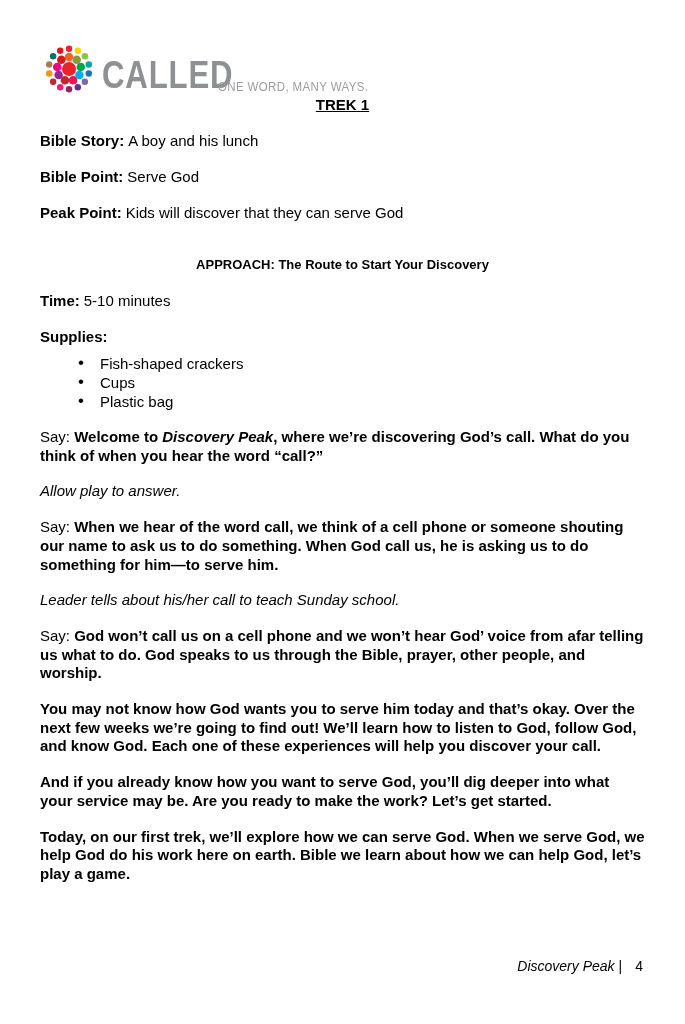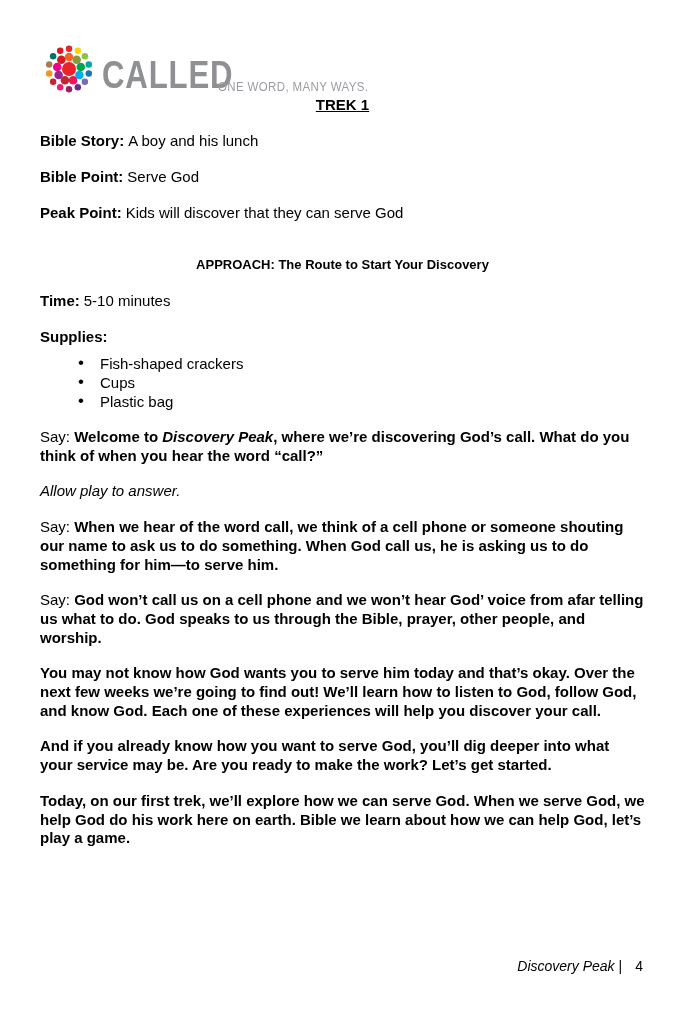--- a/index.html
+++ b/index.html
@@ -143,20 +143,21 @@
     <ul class="supplies" id="supplies-list">
         <li>Fish-shaped crackers</li>
         <li>Cups</li>
         <li>Plastic bag</li>
       </ul>
 
     <div id="paragraphs">
         <p class="para"><span class="">Say: </span><span class="b">Welcome to </span><span class="b i">Discovery Peak</span><span class="b">, where we’re discovering God’s call. What do you think of when you hear the word “call?”</span></p>
         <p class="para"><span class="i">Allow play to answer.</span></p>
         <p class="para"><span class="">Say: </span><span class="b">When we hear of the word call, we think of a cell phone or someone shouting our name to ask us to do something. When God call us, he is asking us to do something for him—to serve him.</span></p>
+        <p class="para"><span class="i">Leader tells about his/her call to teach Sunday school.</span></p>
         <p class="para"><span class="">Say: </span><span class="b">God won’t call us on a cell phone and we won’t hear God’ voice from afar telling us what to do.  God speaks to us through the Bible, prayer, other people, and worship.</span></p>
         <p class="para"><span class="b">You may not know how God wants you to serve him today and that’s okay. Over the next few weeks we’re going to find out! We’ll learn how to listen to God, follow God, and know God. Each one of these experiences will help you discover your call.</span></p>
         <p class="para"><span class="b">And if you already know how you want to serve God, you’ll dig deeper into what your service may be. Are you ready to make the work? Let’s get started.</span></p>
         <p class="para"><span class="b">Today, on our first trek, we’ll explore how we can serve God. When we serve God, we help God do his work here on earth. Bible we learn about how we can help God, let’s play a game.</span></p>
       </div>
   </main>
 
   <footer class="footer">
     <span class="ftitle">Discovery Peak</span><span class="fsep">|</span><span class="fpage">4</span>
   </footer>

